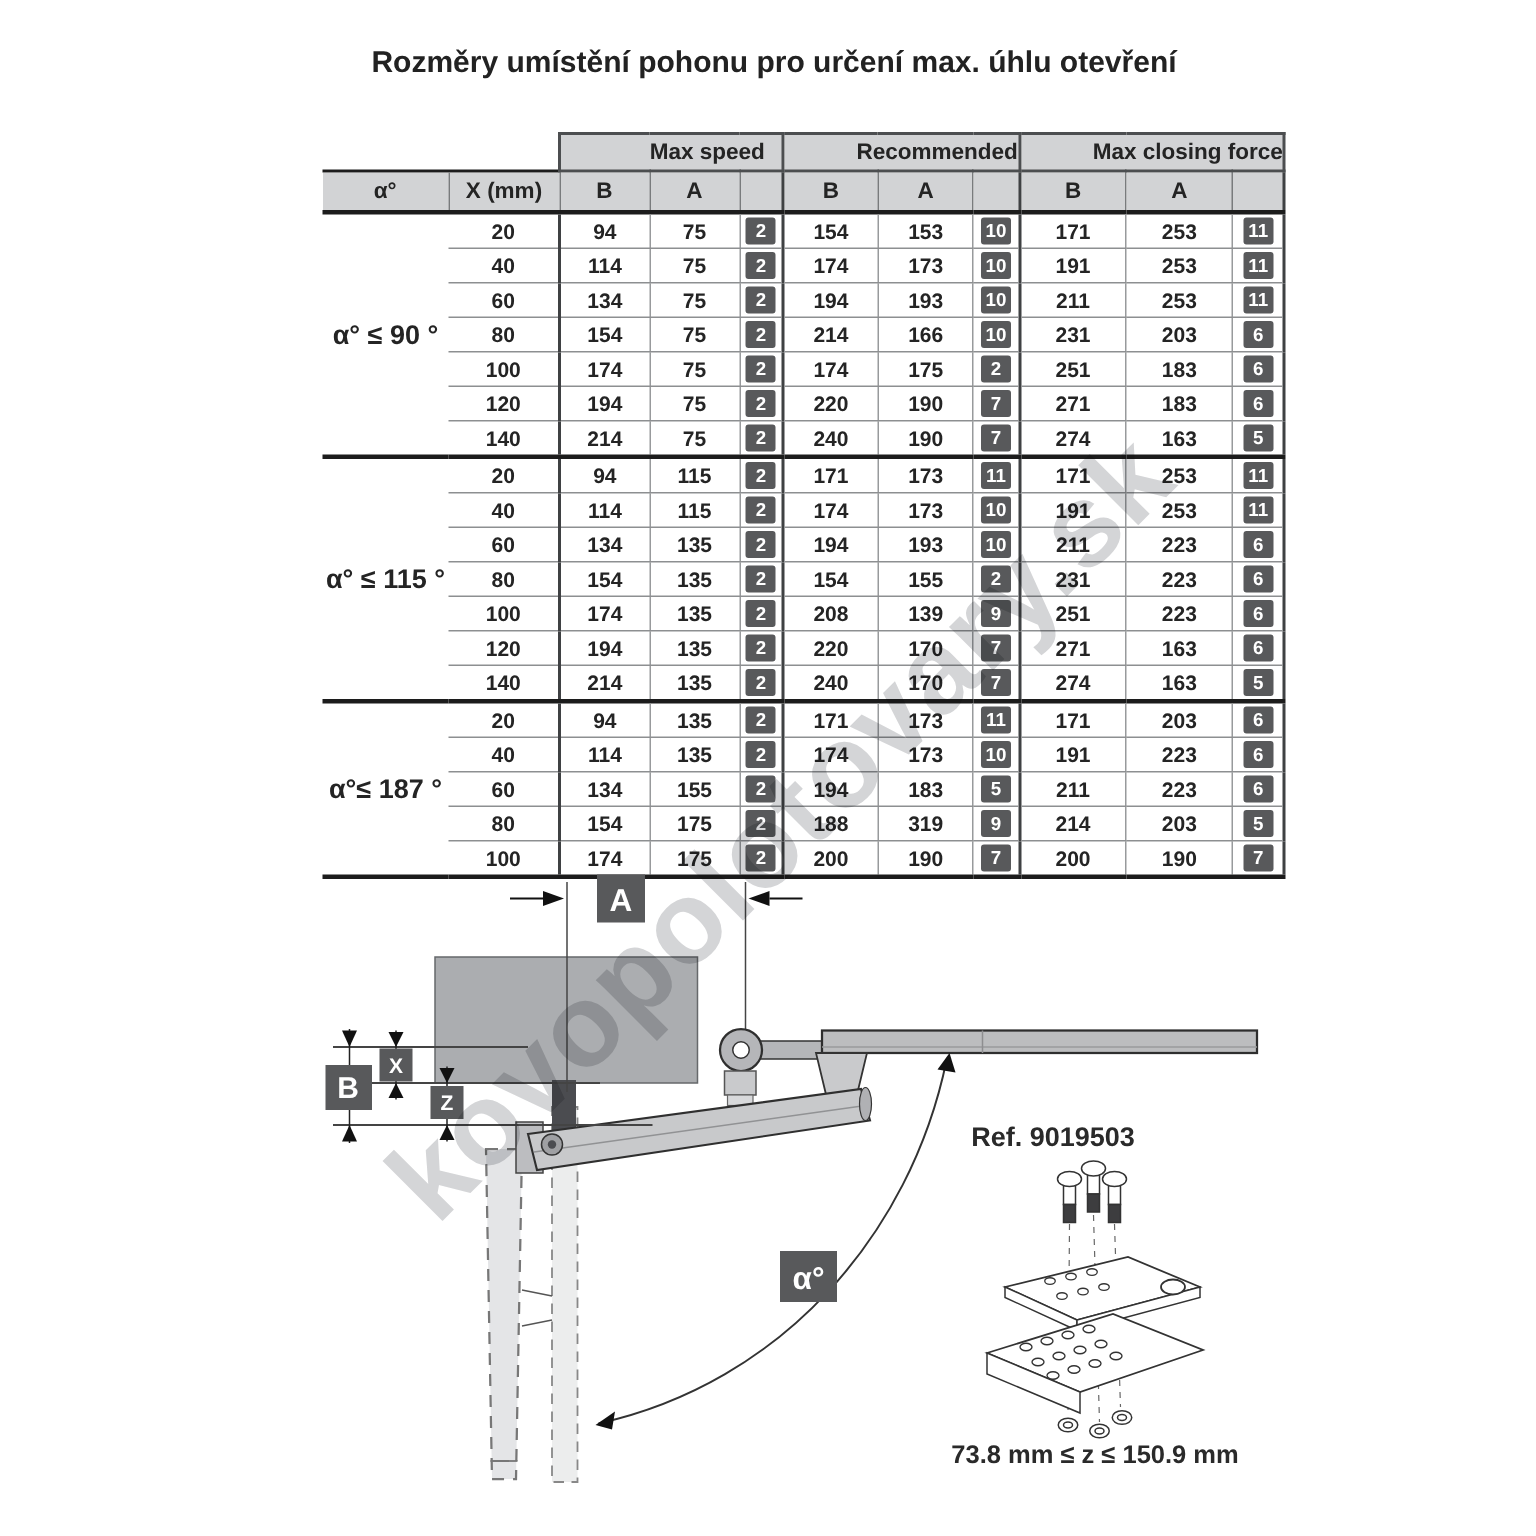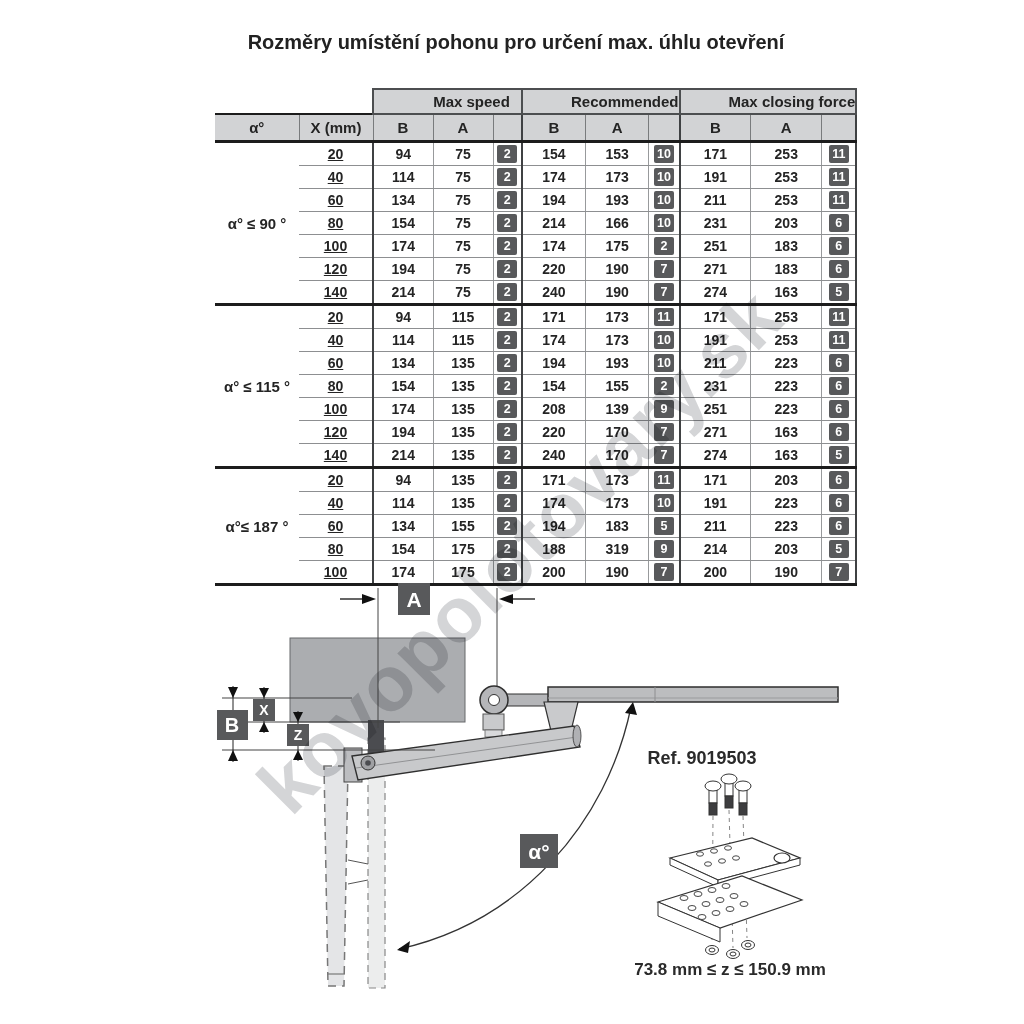--- a/index.html
+++ b/index.html
@@ -23,24 +23,24 @@
   .grp td.spacer{background:#fff;border:none;}
   .grp td.group{background:#d2d3d5;border:2px solid #4c4e50;}
   .cols td{
     background:#d2d3d5;border:1px solid #797b7d;
     border-top:2px solid #1c1c1c;border-bottom:3px solid #1c1c1c;
     height:25px;font-size:15px;
   }
   .cols td.first{border-left:none;}
   .cols td.gb{border-right:2px solid #3f4143;}
   tbody td{border:1px solid #989a9c;border-bottom:1px solid #8d8f91;background:#fff;}
-  tbody td.c0{border-left:none;text-decoration:underline;}
+  tbody td.c0{border-left:none;}
   tbody td.c1{border-left:2px solid #3f4143;}
   tbody td.badge-cell{border-right:2px solid #3f4143;}
-  tbody td.angle-cell{border:none;border-bottom:3px solid #1c1c1c;font-size:15px;background:#fff;}
+  tbody td.angle-cell{border:none;border-bottom:3px solid #1c1c1c;font-size:18px;background:#fff;}
   tbody tr.section-end td{border-bottom:3px solid #1c1c1c;margin-top:47px;}
   .badge{
     display:inline-block;min-width:18px;height:18px;line-height:18px;padding:0 1px;
     background:#58595b;color:#fff;font-weight:bold;font-size:12.5px;border-radius:2px;
   }
   
   .diagram{position:absolute;left:215px;top:572px;width:630px;height:440px;}
   .diagram svg{display:block;}
   .dimtext{fill:#ffffff;font-weight:bold;font-family:"Liberation Sans",sans-serif;}
   .notetext{fill:#2a2a2a;font-weight:bold;font-family:"Liberation Sans",sans-serif;}

